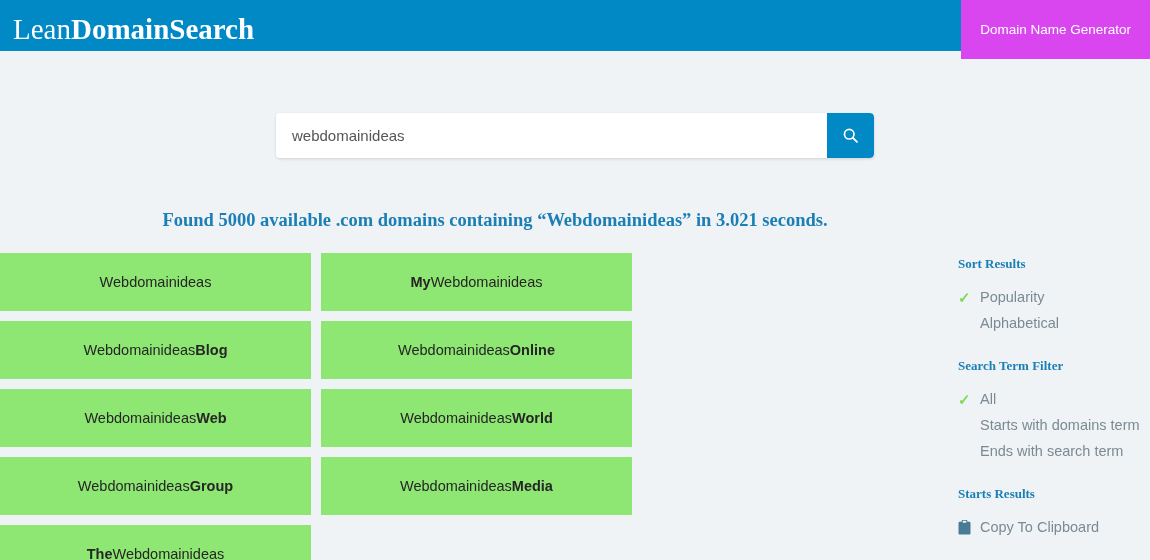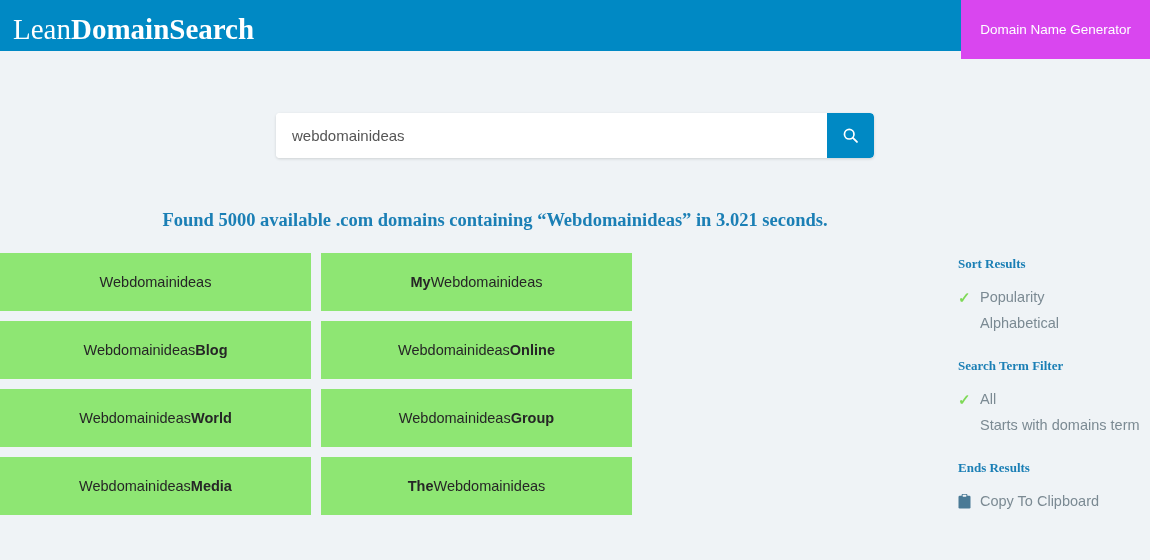--- a/index.html
+++ b/index.html
@@ -225,20 +225,23 @@
         <span><b>My</b>Webdomainideas</span>
       </div>
     <div class="domain-tile">
         <span>Webdomainideas<b>Blog</b></span>
       </div>
 
     <div class="domain-tile">
         <span>Webdomainideas<b>Online</b></span>
       </div>
     <div class="domain-tile">
+        <span>Webdomainideas<b>Web</b></span>
+      </div>
+    <div class="domain-tile">
         <span>Webdomainideas<b>World</b></span>
       </div>
 
     <div class="domain-tile">
         <span>Webdomainideas<b>Group</b></span>
       </div>
     <div class="domain-tile">
         <span>Webdomainideas<b>Media</b></span>
       </div>
 
@@ -271,24 +274,28 @@
       <div class="side-option">
         <span class="check-slot">
             <span class="check-mark">✓</span>
           </span>
         <span>All</span>
       </div>
       <div class="side-option">
         <span class="check-slot"></span>
         <span>Starts with domains term</span>
       </div>
+      <div class="side-option">
+        <span class="check-slot"></span>
+        <span>Ends with search term</span>
+      </div>
     </div>
 
     <div class="side-group">
-      <div class="side-heading">Ends Results</div>
+      <div class="side-heading">Starts Results</div>
       <div class="side-option">
         <span class="clip-slot">
           <svg width="13" height="15" viewBox="0 0 13 15">
             <rect x="0.5" y="1.8" width="12" height="12.7" rx="1.2" fill="#4a7a96"></rect>
             <rect x="3.6" y="0" width="5.8" height="3.4" rx="1" fill="#4a7a96"></rect>
             <rect x="4.6" y="0.8" width="3.8" height="1.9" rx="0.6" fill="#eff3f6"></rect>
           </svg>
         </span>
         <span>Copy To Clipboard</span>
       </div>

